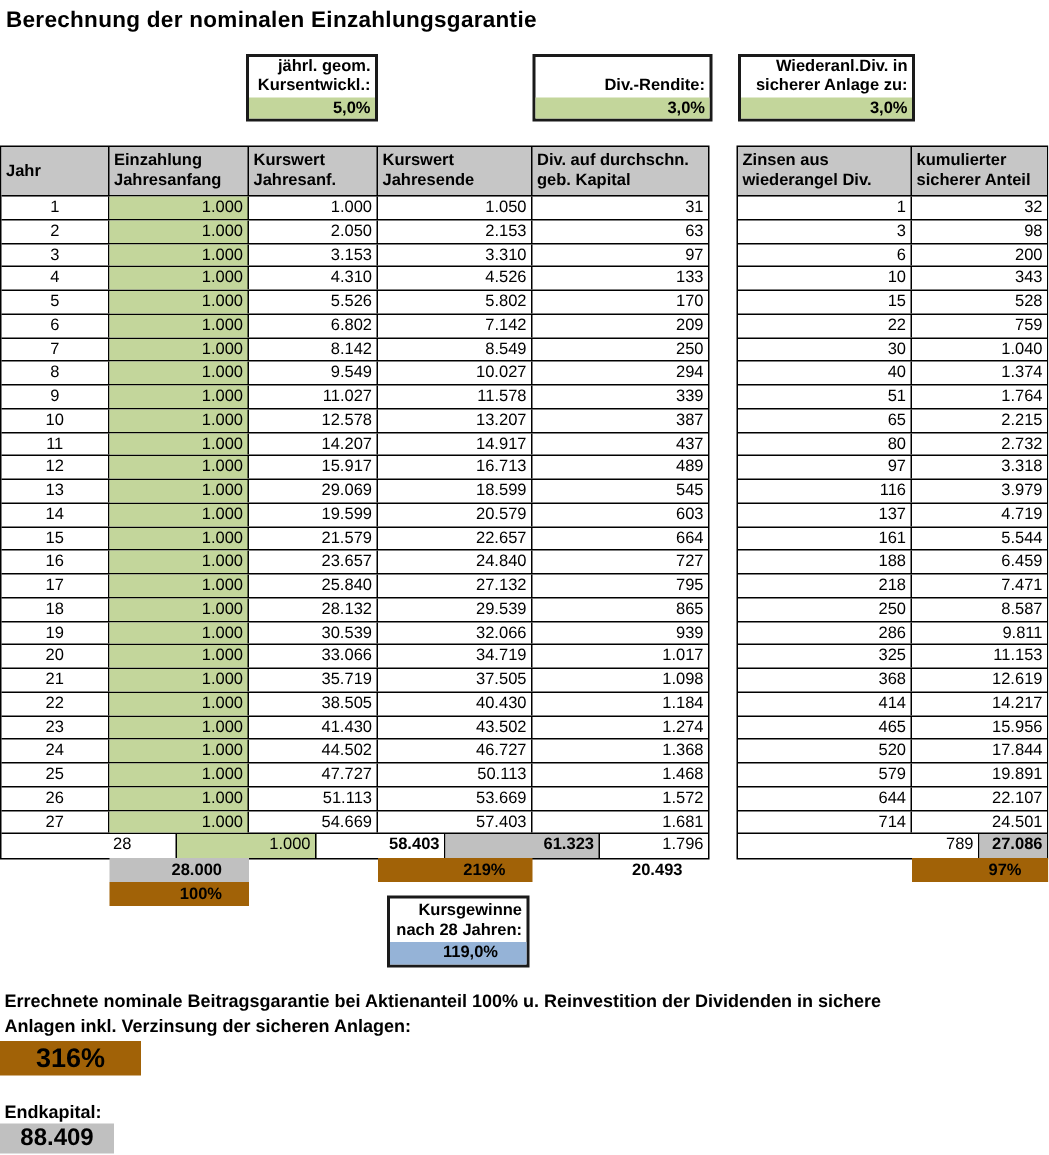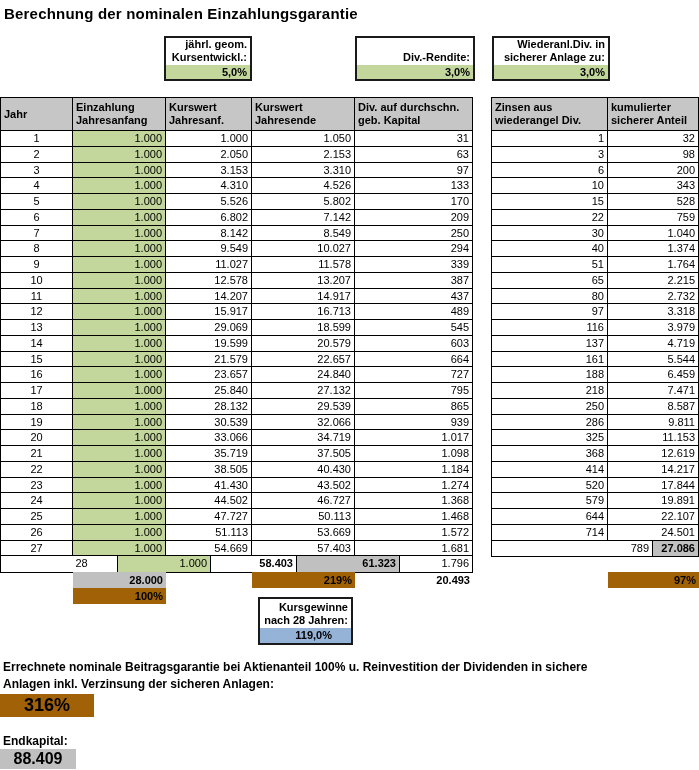--- a/index.html
+++ b/index.html
@@ -35,21 +35,21 @@
         padding-right:3px; overflow:hidden; }
   .tc:last-child { border-right:none; }
   .tc.jahr { text-align:center; padding-right:0; }
   .tc.einzahlung { background:#c3d69b; }
   .trow.last .kw_anf { font-weight:bold; }
   .trow.last .kw_ende { font-weight:bold; background:#c0c0c0; }
   .trow.last .kumuliert { font-weight:bold; background:#c0c0c0; }
 
   
   .total { position:absolute; height:16px; line-height:16px; font-size:11px; font-weight:bold;
-           text-align:right; padding-right:3px; }
+           text-align:right; padding-right:18px; }
   .total.gray { background:#c0c0c0; }
   .total.yellow { background:#a16207; }
   #t-einz { left:73px;  top:572px; width:93px; }
   #t-219  { left:252px; top:572px; width:103px; }
   #t-div  { left:355px; top:572px; width:118px; }
   #t-97   { left:608px; top:572px; width:91px; }
   #t-100  { left:73px;  top:588px; width:93px; }
 
   
   #kg-box { position:absolute; left:258px; top:597px; width:95px; border:2px solid #1a1a1a; background:#fff; }
@@ -389,20 +389,24 @@
     </div>
       <div class="trow">
       <div class="tc zinsen">368</div>
       <div class="tc kumuliert">12.619</div>
     </div>
       <div class="trow">
       <div class="tc zinsen">414</div>
       <div class="tc kumuliert">14.217</div>
     </div>
       <div class="trow">
+      <div class="tc zinsen">465</div>
+      <div class="tc kumuliert">15.956</div>
+    </div>
+      <div class="trow">
       <div class="tc zinsen">520</div>
       <div class="tc kumuliert">17.844</div>
     </div>
       <div class="trow">
       <div class="tc zinsen">579</div>
       <div class="tc kumuliert">19.891</div>
     </div>
       <div class="trow">
       <div class="tc zinsen">644</div>
       <div class="tc kumuliert">22.107</div>

